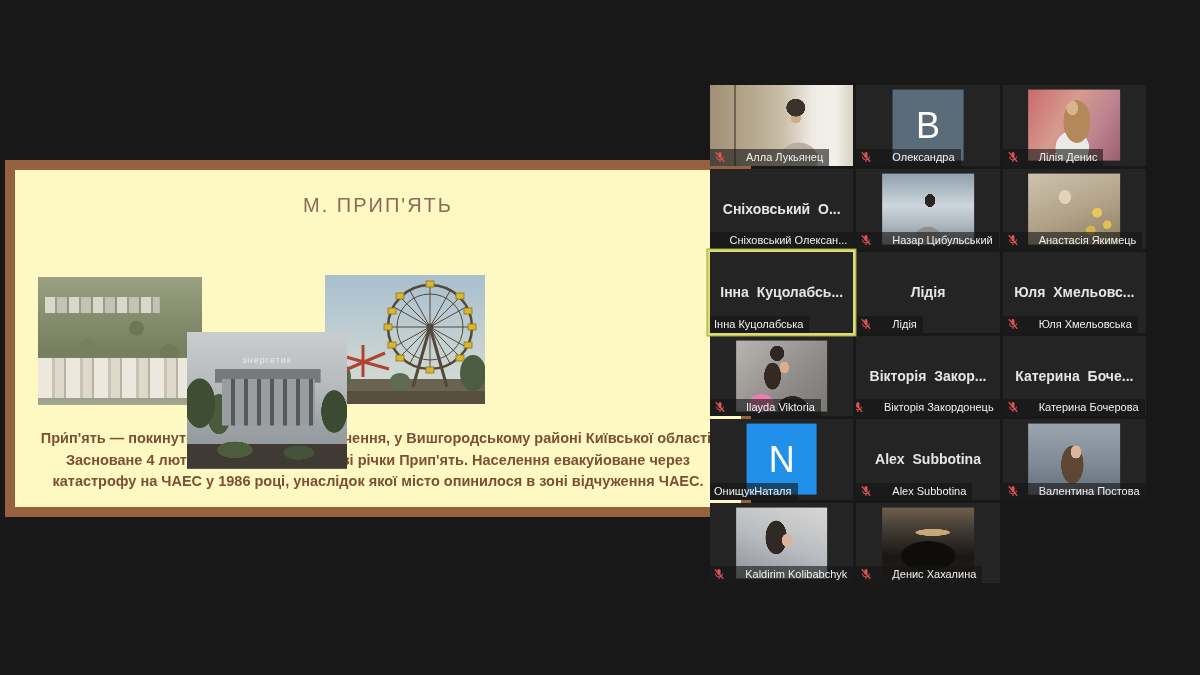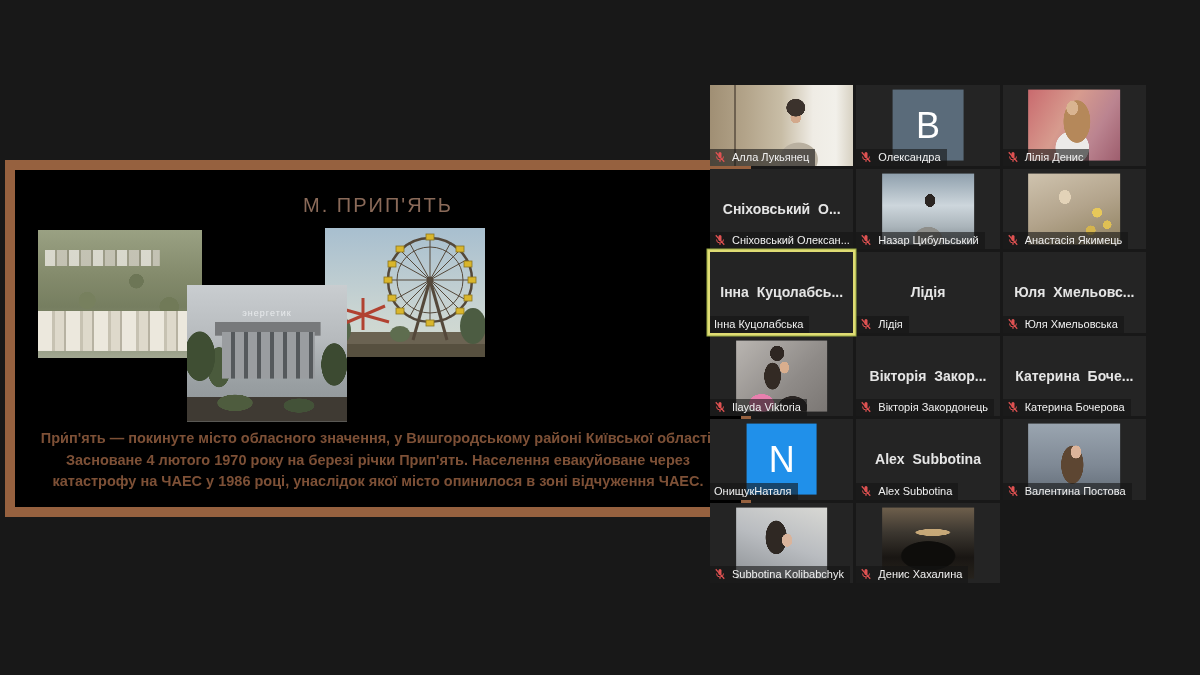--- a/index.html
+++ b/index.html
@@ -1,24 +1,24 @@
 <!DOCTYPE html>
 <html><head>
 <meta charset="utf-8">
 <style>
   html,body{margin:0;padding:0;background:#181818;width:1200px;height:675px;overflow:hidden;
             font-family:"Liberation Sans","DejaVu Sans",sans-serif;}
   .stage{position:relative;width:1200px;height:675px;background:#181818;}
 
   
   .slide{position:absolute;left:5px;top:160px;width:746px;height:357px;box-sizing:border-box;
-         border:10px solid #96613f;background:#000000;}
+         border:10px solid #96613f;background:#fef9c3;}
   .slide-title{position:absolute;top:24px;left:0;right:0;text-align:center;
                font-size:20px;letter-spacing:2px;color:#8a6a59;}
-  .slide-photo{position:absolute;background-repeat:no-repeat;}
+  .slide-photo{position:absolute;background-repeat:no-repeat;margin-top:47px;}
   .photo-aerial{left:23px;top:60px;width:164px;height:128px;z-index:1;
     background-image:
       repeating-linear-gradient(90deg,#ece8dd 0 14px,#c7c2b2 14px 17px,#ded9cb 17px 26px,#b7b2a2 26px 28px),
       repeating-linear-gradient(90deg,rgba(230,228,220,.85) 0 10px,rgba(160,158,140,.85) 10px 12px,rgba(205,202,190,.85) 12px 22px,rgba(150,148,130,.85) 22px 24px),
       radial-gradient(circle 14px at 30% 55%,#77805e 60%,transparent 62%),
       radial-gradient(circle 12px at 60% 40%,#6d7656 60%,transparent 62%),
       radial-gradient(circle 16px at 80% 60%,#717a58 60%,transparent 62%),
       linear-gradient(180deg,#9aa183 0%,#848b6c 35%,#767e60 60%,#8b927a 85%,#a3a892 100%);
     background-size:100% 40px,70% 16px,100% 100%,100% 100%,100% 100%,100% 100%;
     background-position:0 92%,15% 18%,0 0,0 0,0 0,0 0;}
@@ -49,22 +49,22 @@
   .tile.active{box-shadow:0 0 0 2.5px #dfdc74, 0 0 0 3.5px #97a943;z-index:3;text-decoration:underline;}
   .center-name{position:absolute;inset:0;display:flex;align-items:center;justify-content:center;
                color:#e5e5e5;font-weight:bold;font-size:14px;word-spacing:4px;white-space:nowrap;}
   .avatar{position:absolute;top:50%;left:50%;transform:translate(-50%,-50%);
           height:88%;background-repeat:no-repeat;}
   .avatar.letter{aspect-ratio:1/1;display:flex;align-items:center;justify-content:center;
                  color:#fff;font-size:36px;font-weight:400;}
   .avatar.photo{width:64%;}
   .video-fill{position:absolute;inset:0;background-repeat:no-repeat;}
   .label{position:absolute;left:0;bottom:0;max-width:100%;box-sizing:border-box;display:flex;
-         align-items:center;gap:6px;background:rgba(20,20,20,.6);padding:2px 6px 3px 4px;
-         color:#f0f0f0;font-size:11px;white-space:nowrap;overflow:hidden;z-index:2;}
+         align-items:center;gap:20px;background:rgba(20,20,20,.6);padding:2px 6px 3px 4px;
+         color:#f0f0f0;font-size:11px;white-space:nowrap;overflow:hidden;z-index:2;justify-content:flex-end;}
   .mic{width:12px;height:12px;flex:0 0 auto;}
 
   
   .ph-liliya{background-image:
       radial-gradient(ellipse 10px 12px at 48% 26%,#d9b491 58%,transparent 60%),
       radial-gradient(ellipse 24px 38px at 53% 45%,#b5885a 55%,transparent 57%),
       radial-gradient(ellipse 30px 30px at 48% 82%,#eceae8 55%,transparent 57%),
       linear-gradient(120deg,#c96a6e,#d79b8e 40%,#bb8490 70%,#9e5e6e);}
   .ph-nazar{background-image:
       radial-gradient(ellipse 9px 11px at 52% 38%,#2b2522 58%,transparent 60%),
@@ -374,21 +374,21 @@
 
     <div class="avatar photo ph-viktoria"></div>
 
     <div class="label">
       <svg class="mic" viewBox="0 0 24 24">
         <rect x="9" y="2" width="6" height="12" rx="3" fill="#e05252"></rect>
         <path d="M5 11a7 7 0 0 0 14 0" fill="none" stroke="#e05252" stroke-width="2"></path>
         <line x1="12" y1="18" x2="12" y2="22" stroke="#e05252" stroke-width="2"></line>
         <line x1="3.5" y1="2.5" x2="20.5" y2="21.5" stroke="#e05252" stroke-width="2.4"></line>
       </svg>
-      <span class="label-text">Subbotina Kolibabchyk</span>
+      <span class="label-text">Kaldirim Kolibabchyk</span>
     </div>
   </div>
       <div class="tile">
 
     <div class="avatar photo ph-denys"></div>
 
     <div class="label">
       <svg class="mic" viewBox="0 0 24 24">
         <rect x="9" y="2" width="6" height="12" rx="3" fill="#e05252"></rect>
         <path d="M5 11a7 7 0 0 0 14 0" fill="none" stroke="#e05252" stroke-width="2"></path>

